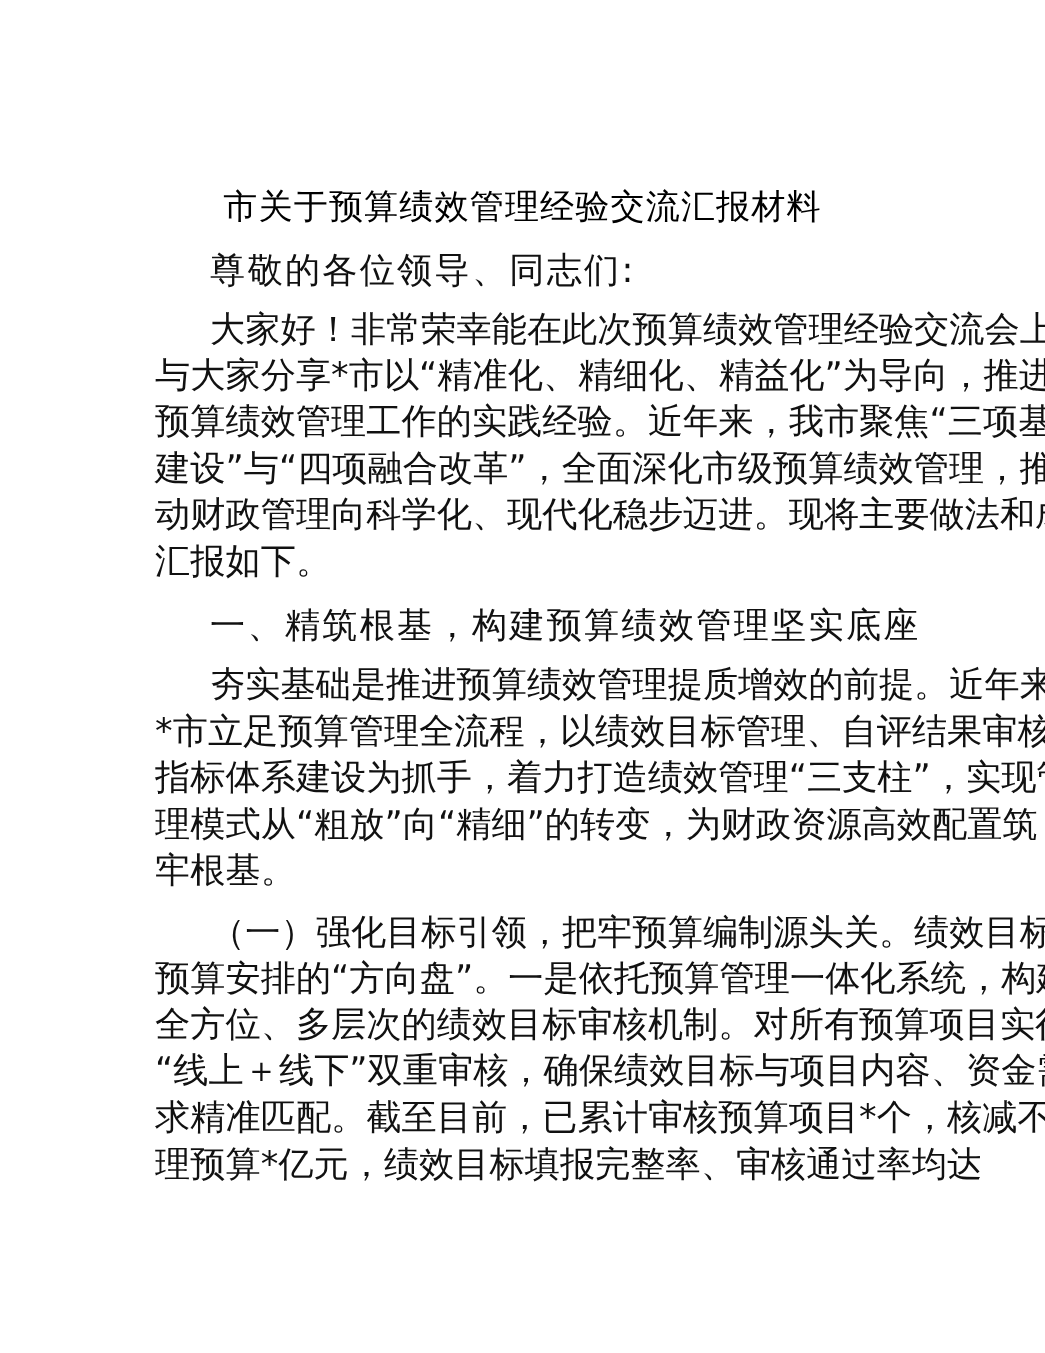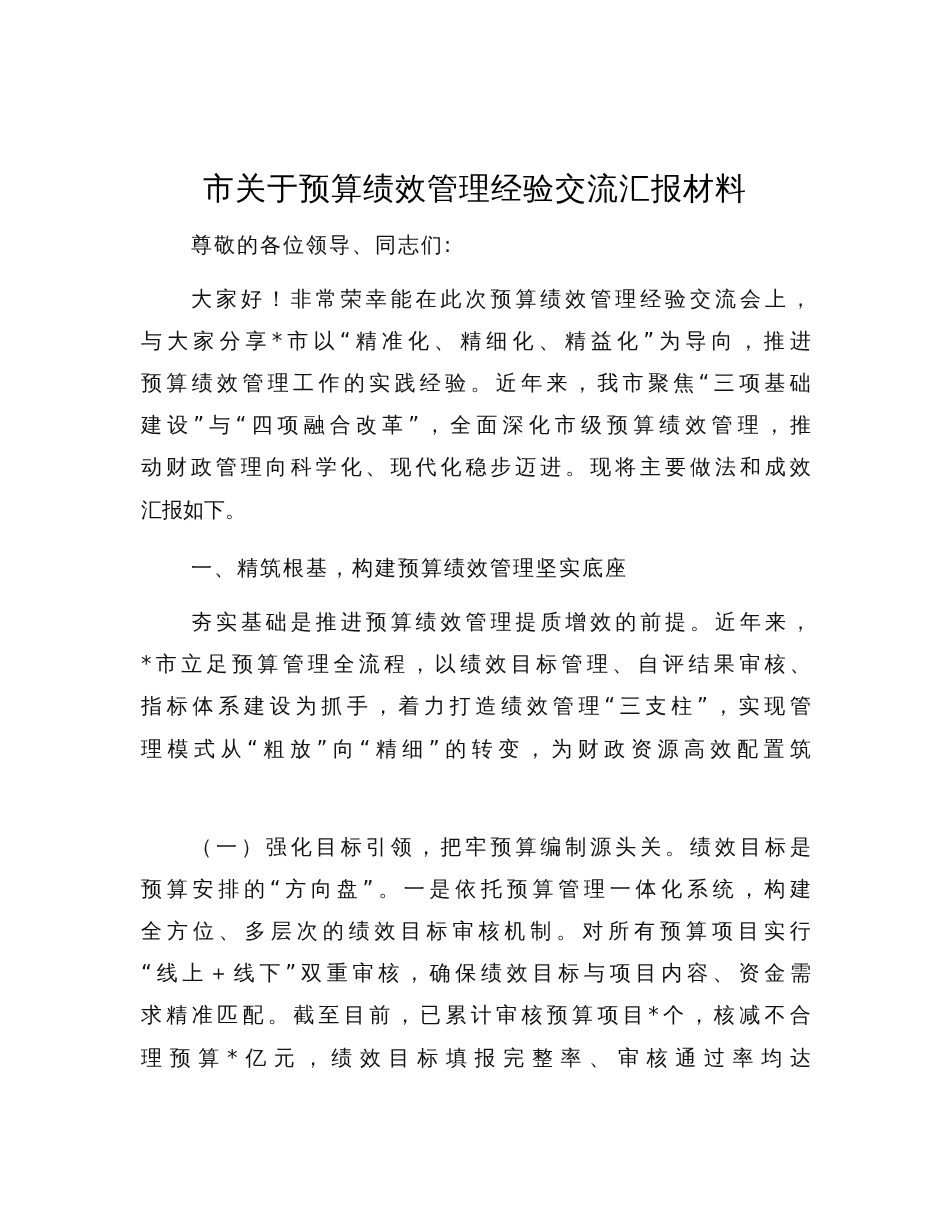--- a/index.html
+++ b/index.html
@@ -33,21 +33,21 @@
       font-size: 31px;
       line-height: 40px;
       letter-spacing: 1px;
       color: #000000;
       white-space: nowrap;
     }
     .line {
       position: absolute;
       left: 141px;
       width: 670px;
-      font-size: 21px;
+      font-size: 32px;
       line-height: 30px;
       height: 30px;
       white-space: nowrap;
       color: #111111;
       display: flex;
       justify-content: space-between;
     }
     .line.last {
       justify-content: flex-start;
     }
@@ -322,20 +322,21 @@
       <span>财</span>
       <span>政</span>
       <span>资</span>
       <span>源</span>
       <span>高</span>
       <span>效</span>
       <span>配</span>
       <span>置</span>
       <span>筑</span>
     </div>
+  <div class="line last" style="top:776px;">牢根基。</div>
 
   <div class="line indent" style="top:832px;">
       <span>（</span>
       <span>一</span>
       <span>）</span>
       <span>强</span>
       <span>化</span>
       <span>目</span>
       <span>标</span>
       <span>引</span>

